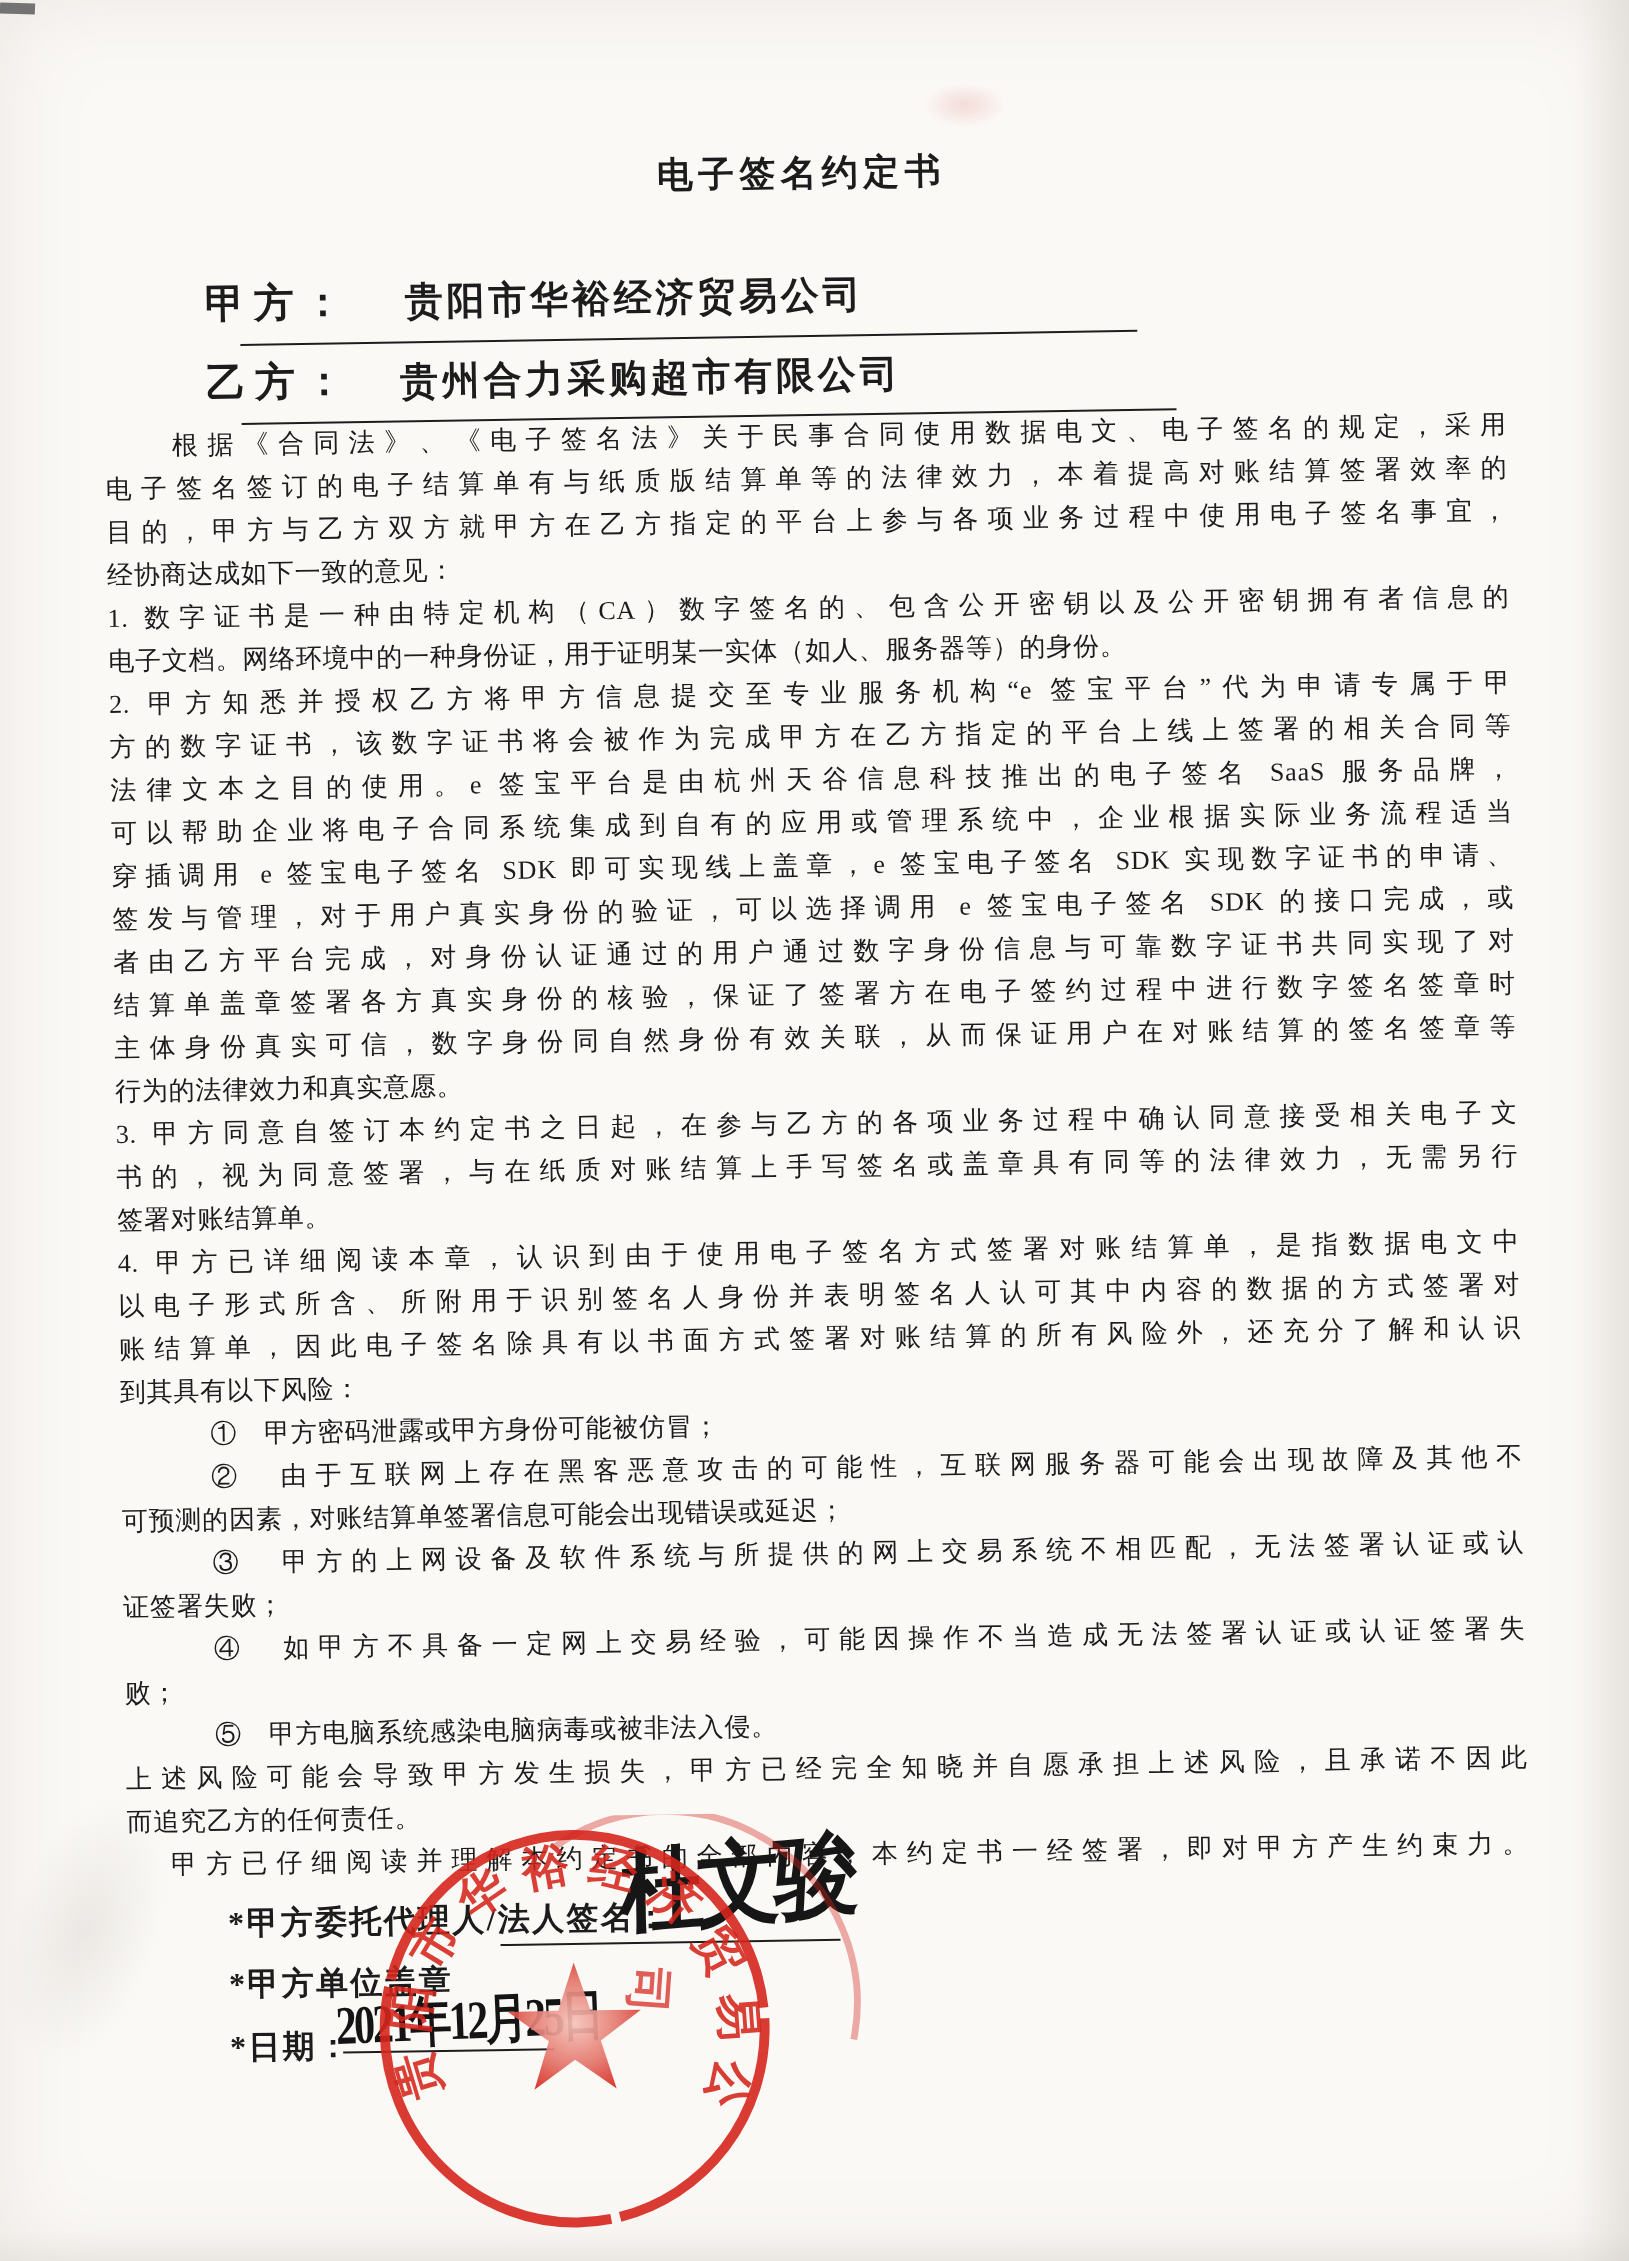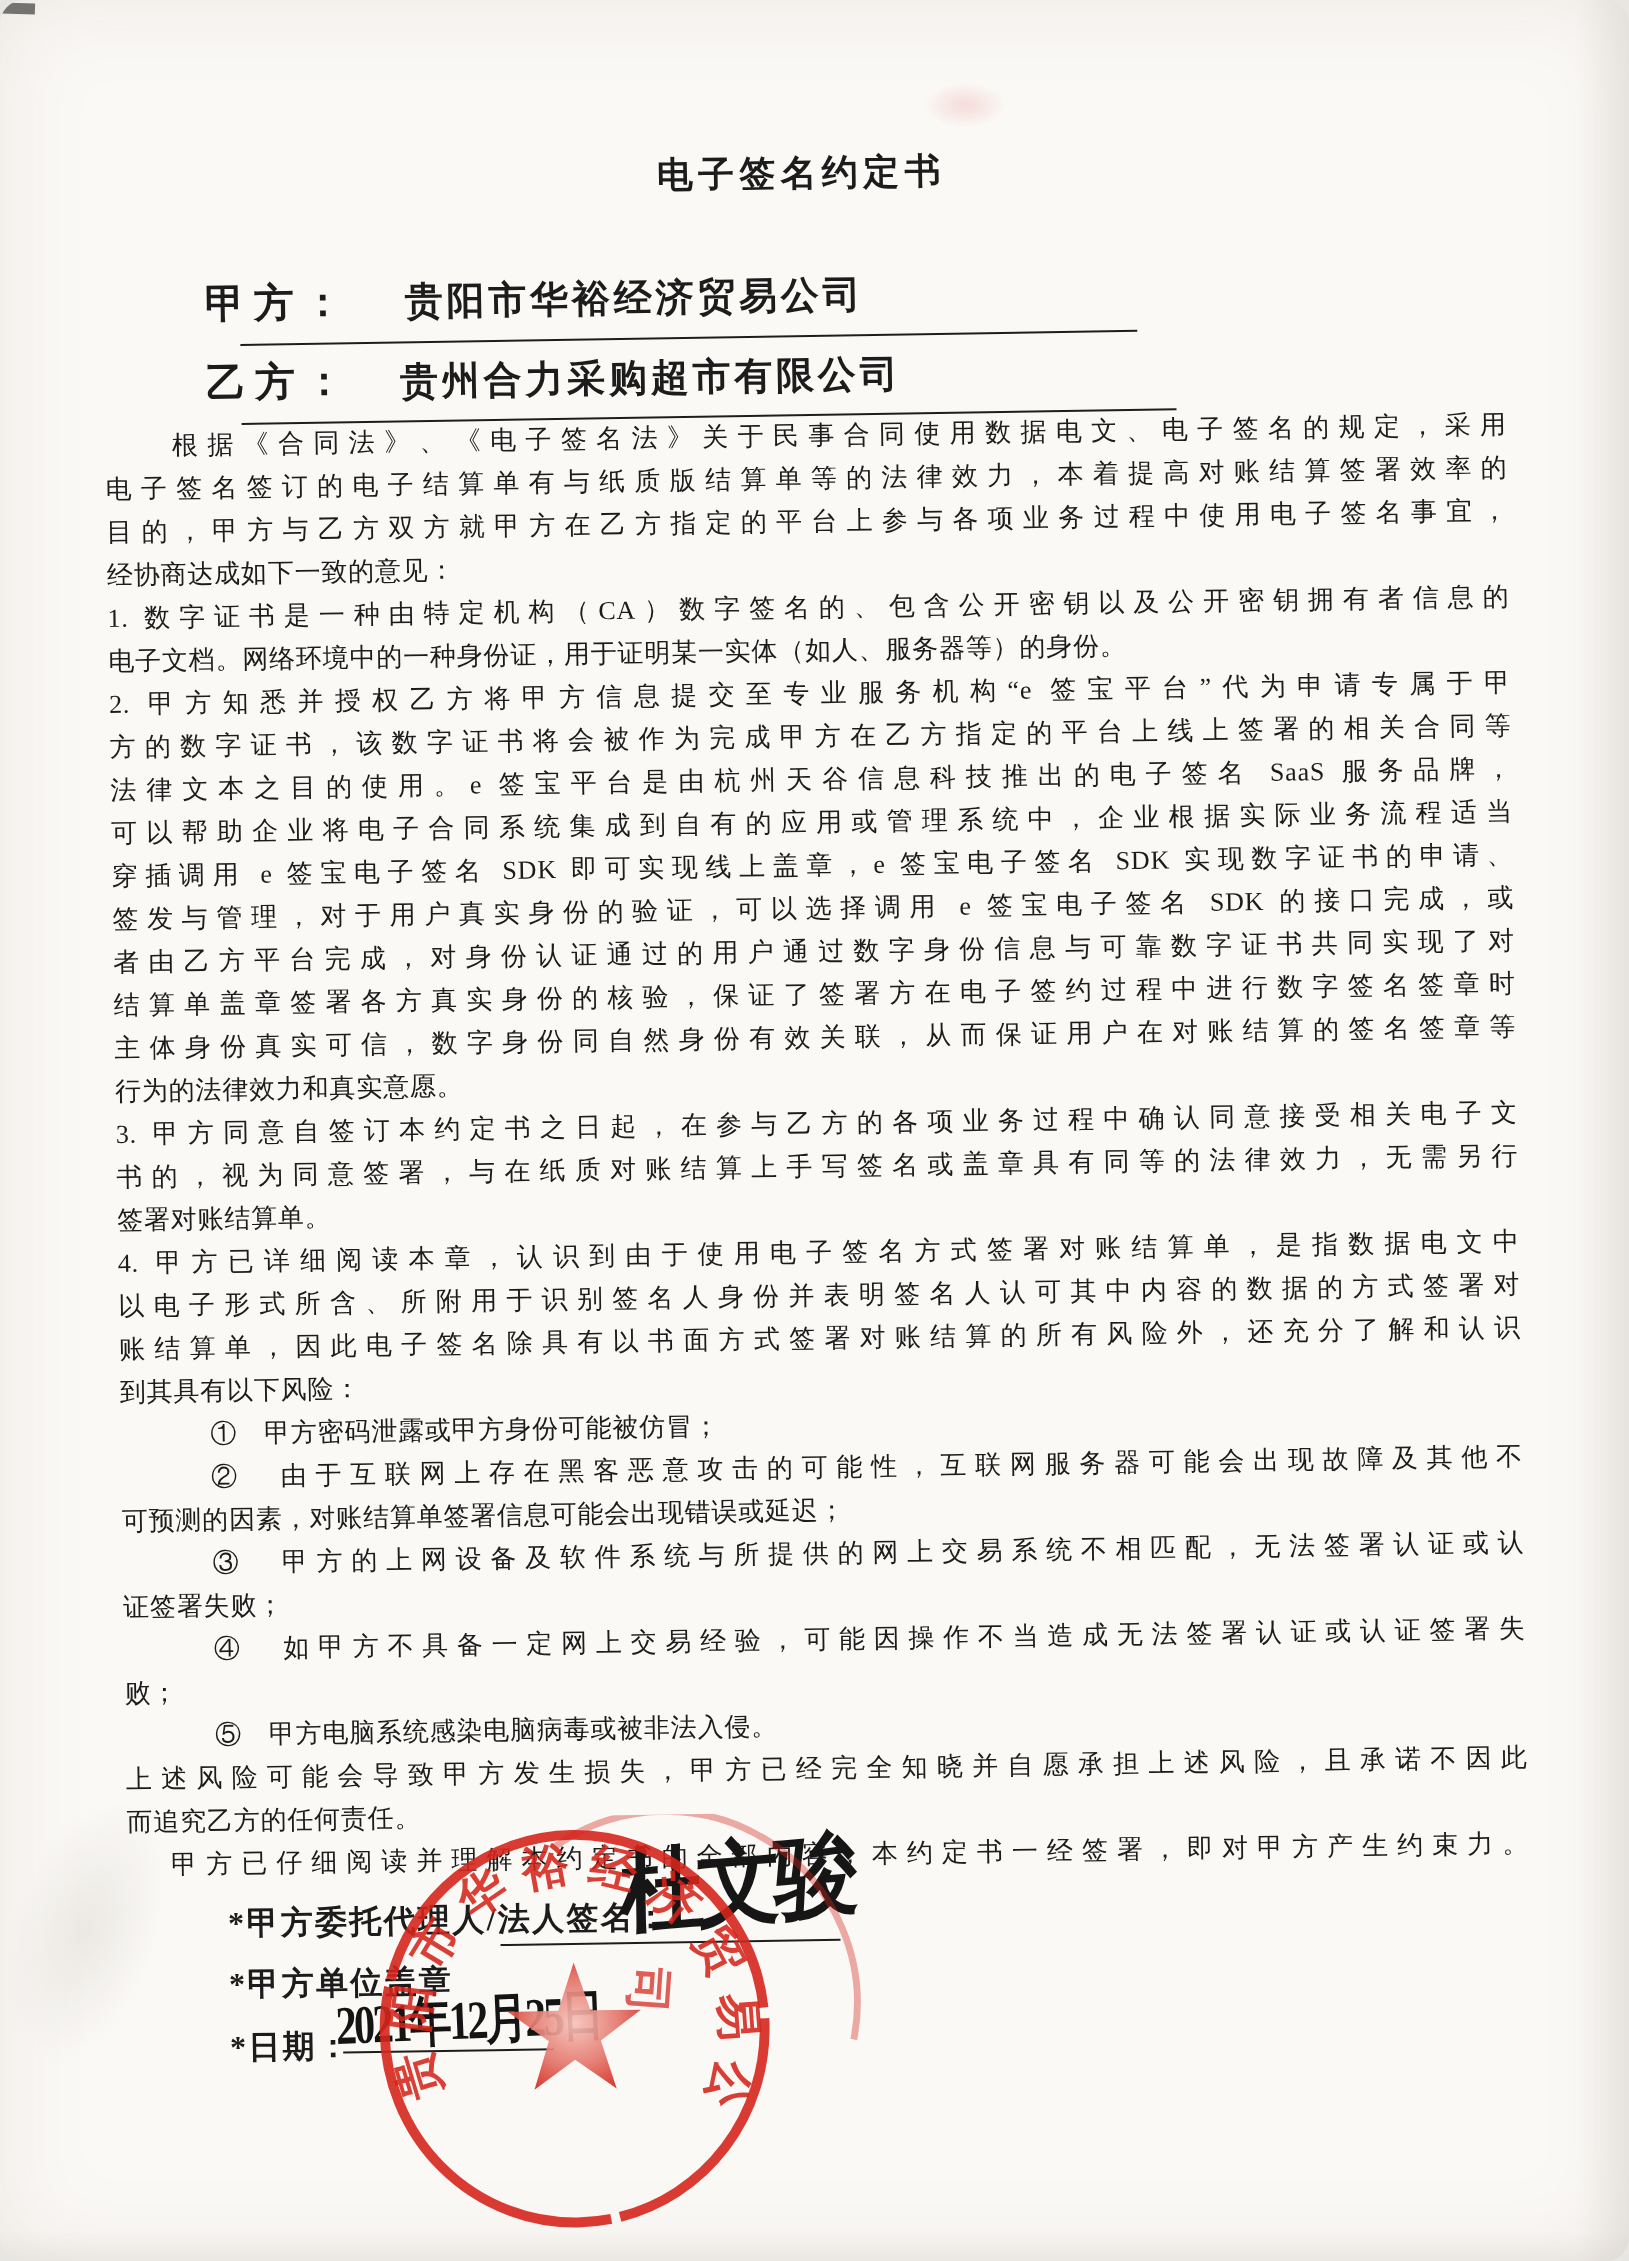--- a/index.html
+++ b/index.html
@@ -3,21 +3,20 @@
 <meta charset="utf-8">
 <title>电子签名约定书</title>
 <style>
   html,body { margin:0; padding:0; background:#e8e6e2; }
   .page {
     position:relative; width:1629px; height:2261px; overflow:hidden;
     background:#fbf9f6;
     font-family:"Liberation Serif","DejaVu Serif",serif;
     color:#1c1c1c;
     box-shadow: inset 0 0 91px rgba(120,110,100,.12);
-    border-radius: 24px;
   }
   .content { position:absolute; inset:0; transform:rotate(-0.9deg); transform-origin:50% 45%; }
 
   .title {
     position:absolute; top:149px; left:0; width:100%;
     text-align:center; font-size:36px; font-weight:bold; letter-spacing:5.3px;
   }
 
   .party-label { position:absolute; font-size:40px; font-weight:bold; letter-spacing:9px; }
   .party-value { position:absolute; font-size:38px; font-weight:bold; letter-spacing:3.8px; }

